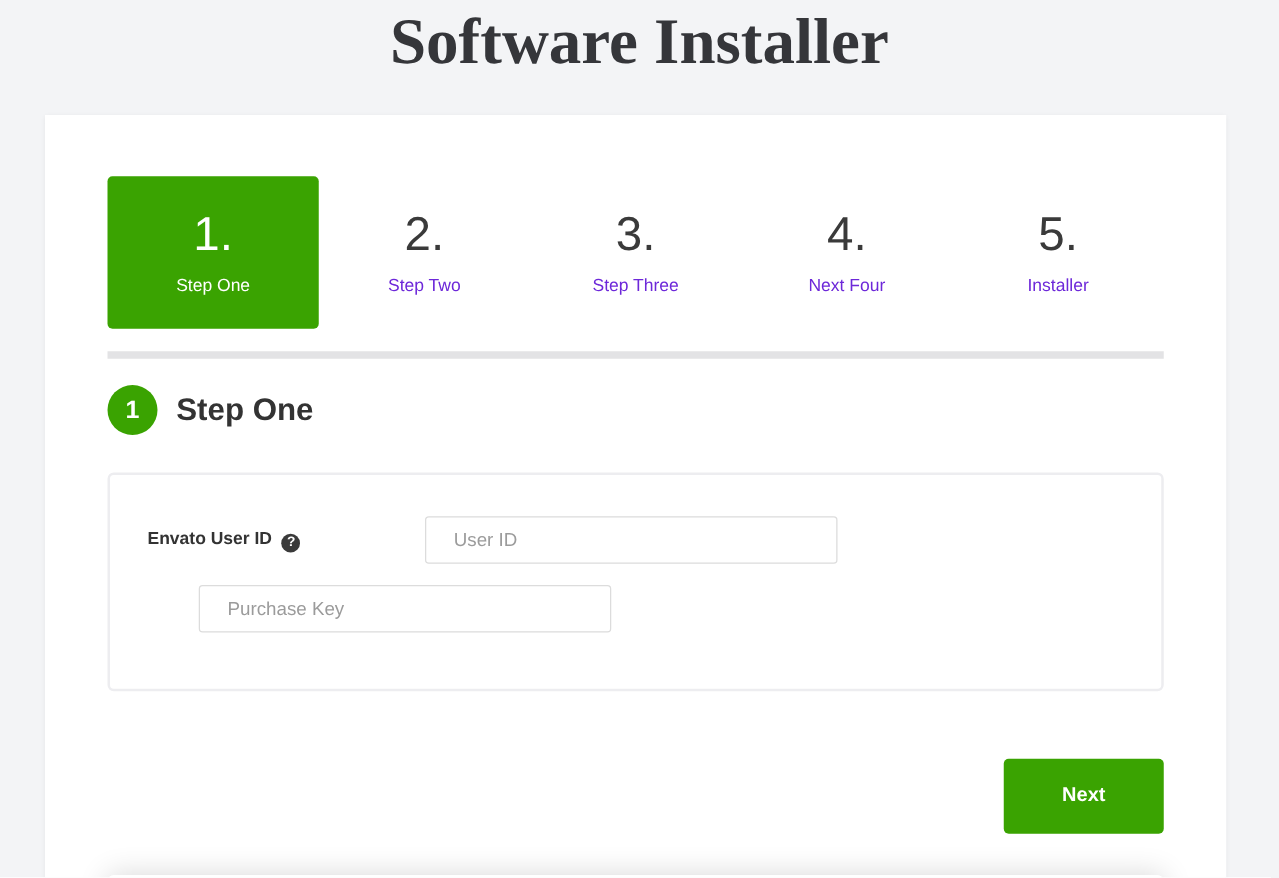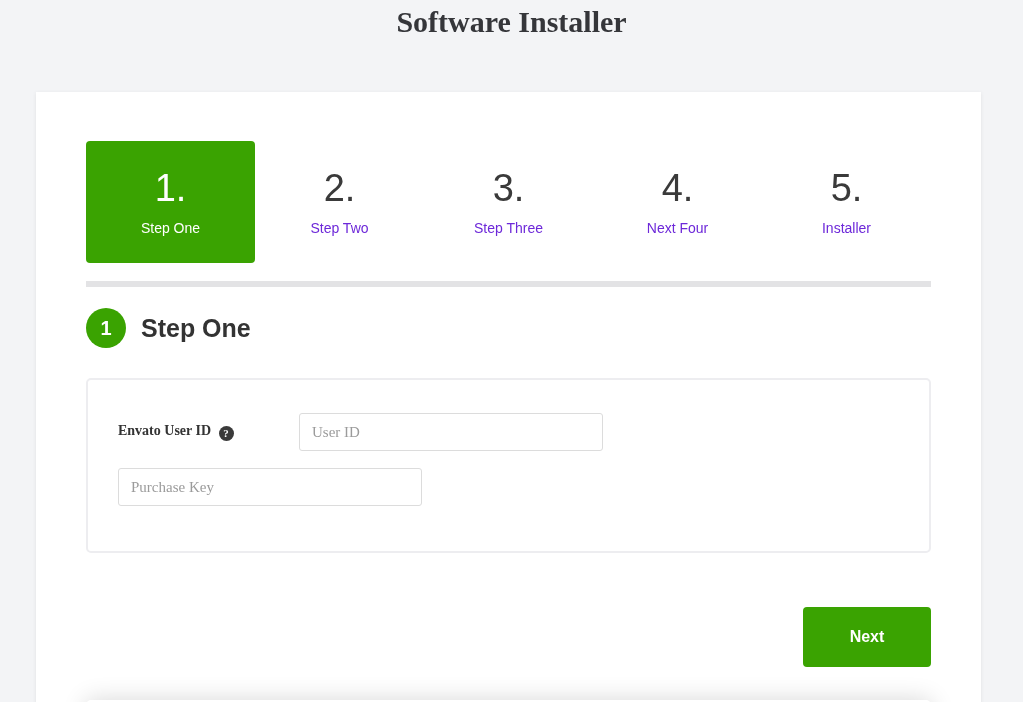--- a/index.html
+++ b/index.html
@@ -12,21 +12,21 @@
     overflow: hidden;
     font-family: "Liberation Sans", sans-serif;
   }
 
   .page-title {
     margin: 0;
     padding-top: 5px;
     text-align: center;
     font-family: "Liberation Serif", serif;
     font-weight: bold;
-    font-size: 30px;
+    font-size: 52px;
     line-height: 1.1;
     color: #35363a;
   }
 
   .card {
     position: absolute;
     left: 36px;
     top: 92px;
     width: 945px;
     height: 640px;
@@ -73,21 +73,21 @@
     color: #333333;
   }
 
   
   .panel {
     margin-top: 30px;
     border: 2px solid #ededf0;
     border-radius: 5px;
     padding: 33px 30px 45px 30px;
   }
-  .form-row { display: flex; align-items: center; font-family: Liberation Serif, serif; }
+  .form-row { display: flex; align-items: center; }
   .form-row + .form-row { margin-top: 17px; }
   .label-col {
     width: 181px;
     flex: 0 0 181px;
     font-size: 14px;
     font-weight: bold;
     color: #333333;
   }
   .qicon {
     display: inline-flex;
@@ -96,31 +96,32 @@
     background: #3a3a3a;
     color: #ffffff;
     font-size: 11px;
     font-weight: bold;
     align-items: center;
     justify-content: center;
     margin-left: 4px;
     vertical-align: -2px;
   }
   .text-input {
-    width: 304px;
+    width: 330px;
     height: 38px;
     box-sizing: border-box;
     border: 1px solid #dcdcdc;
     border-radius: 3px;
-    padding: 0 12px;
+    padding: 0 22px;
     font-size: 15px;
     color: #555555;
     font-family: inherit;
     outline: none;
     background: #fff;
+    margin-left: 41px;
   }
   .text-input::placeholder { color: #9b9b9b; }
 
   
   .actions { margin-top: 54px; display: flex; justify-content: flex-end; }
   .next-btn {
     width: 128px;
     height: 60px;
     background: #3aa301;
     color: #ffffff;

